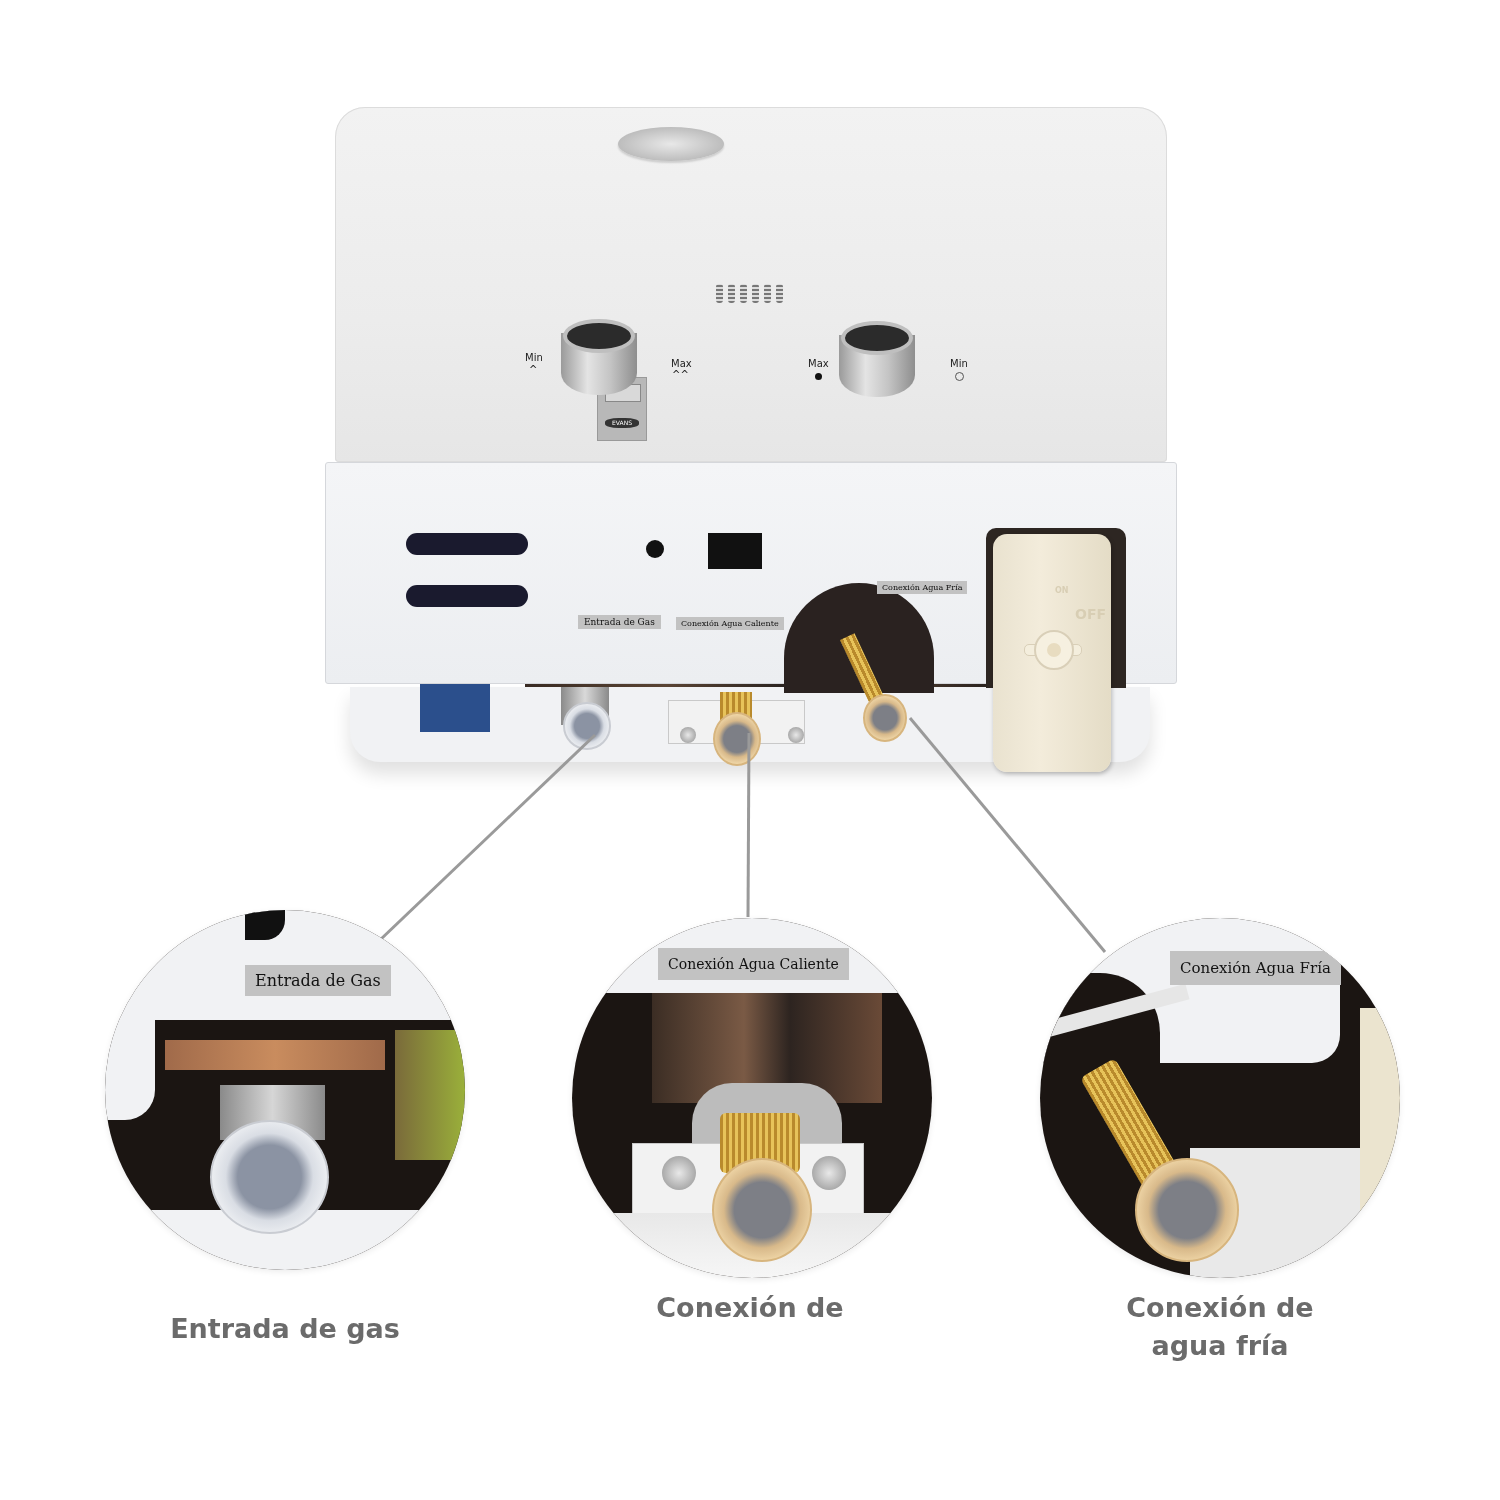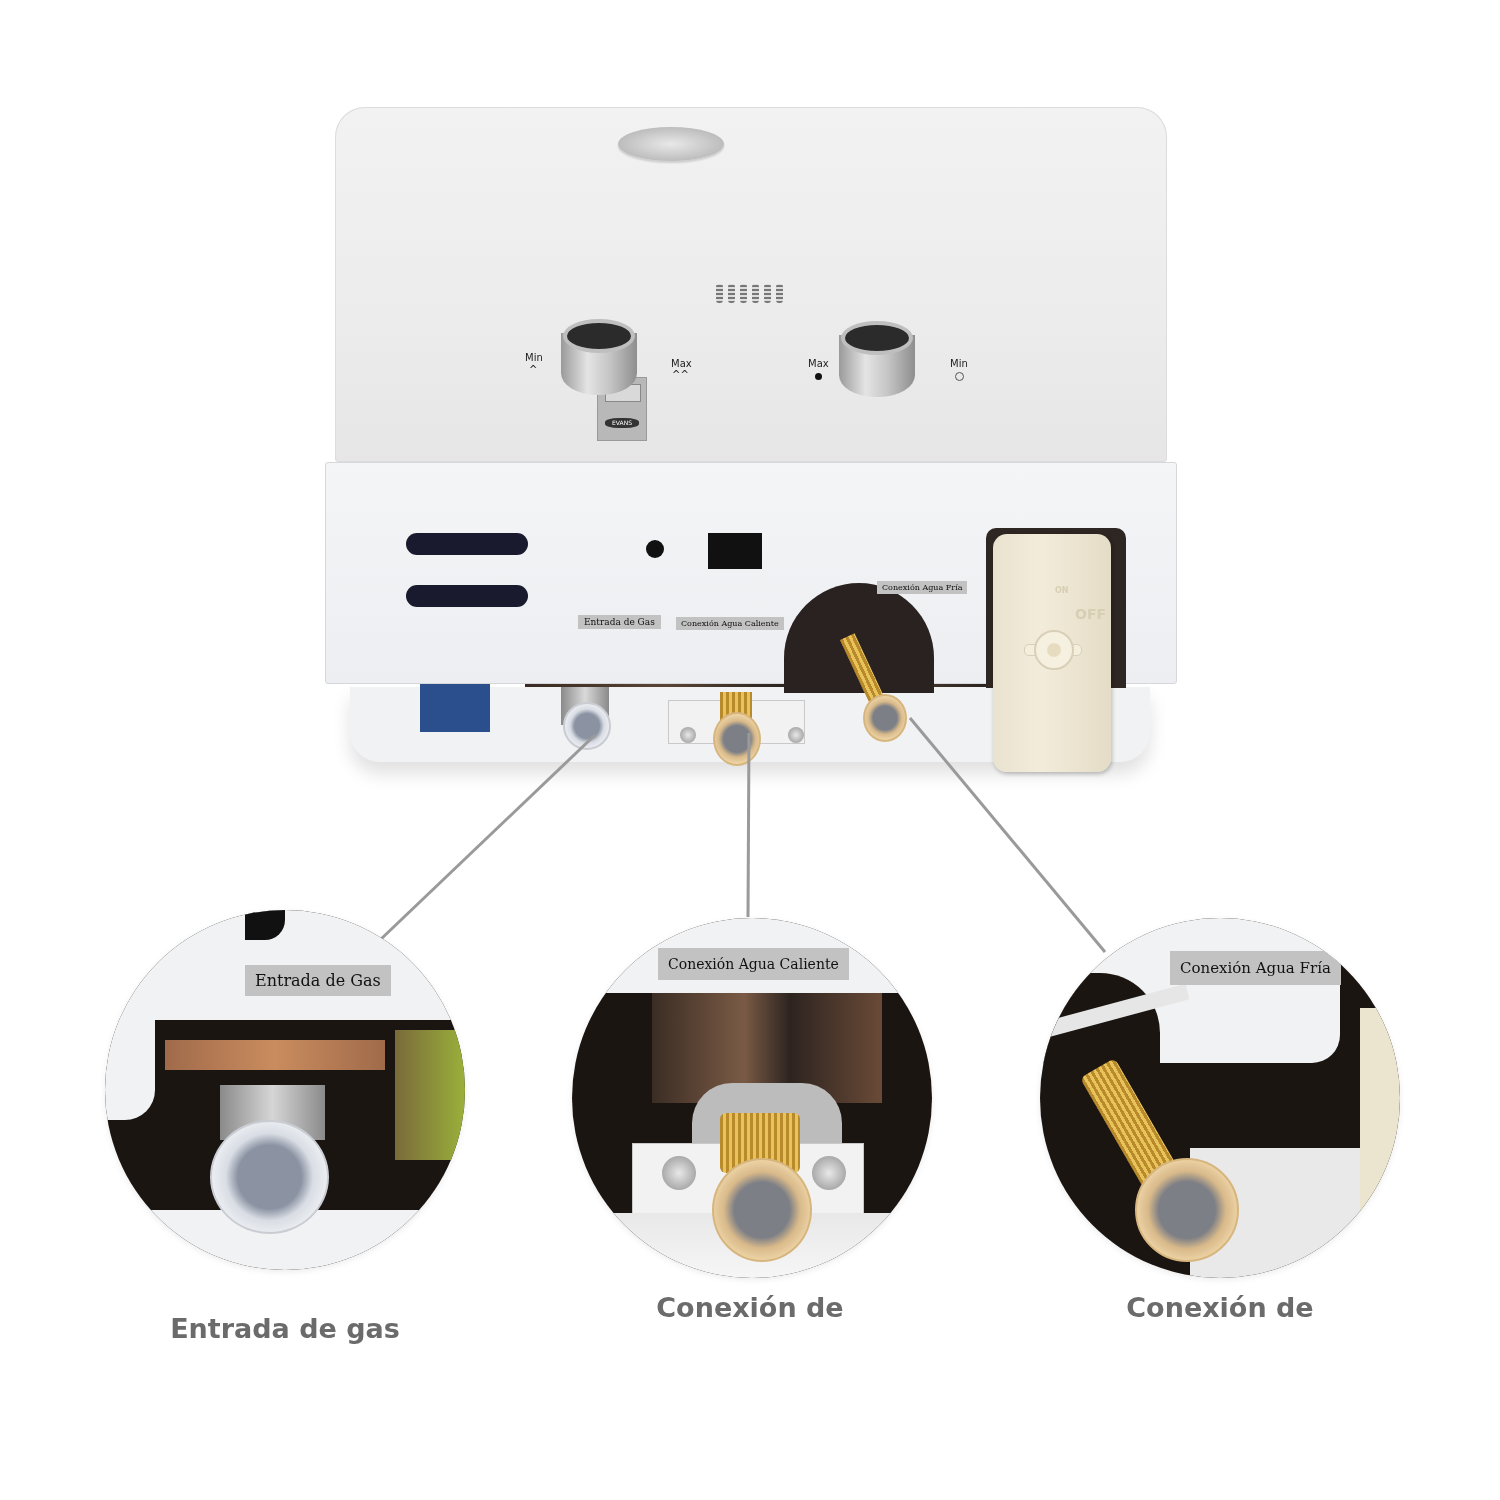--- a/index.html
+++ b/index.html
@@ -166,13 +166,14 @@
 </div>
 
 <div class="abs caption" style="left:150px;top:1310px;width:270px">
   <div>Entrada de gas</div>
 </div>
 <div class="abs caption" style="left:610px;top:1289px;width:280px">
   <div>Conexión de</div>
 </div>
 <div class="abs caption" style="left:1085px;top:1289px;width:270px">
   <div>Conexión de</div>
+  <div>agua fría</div>
 </div>
 
 </body></html>

